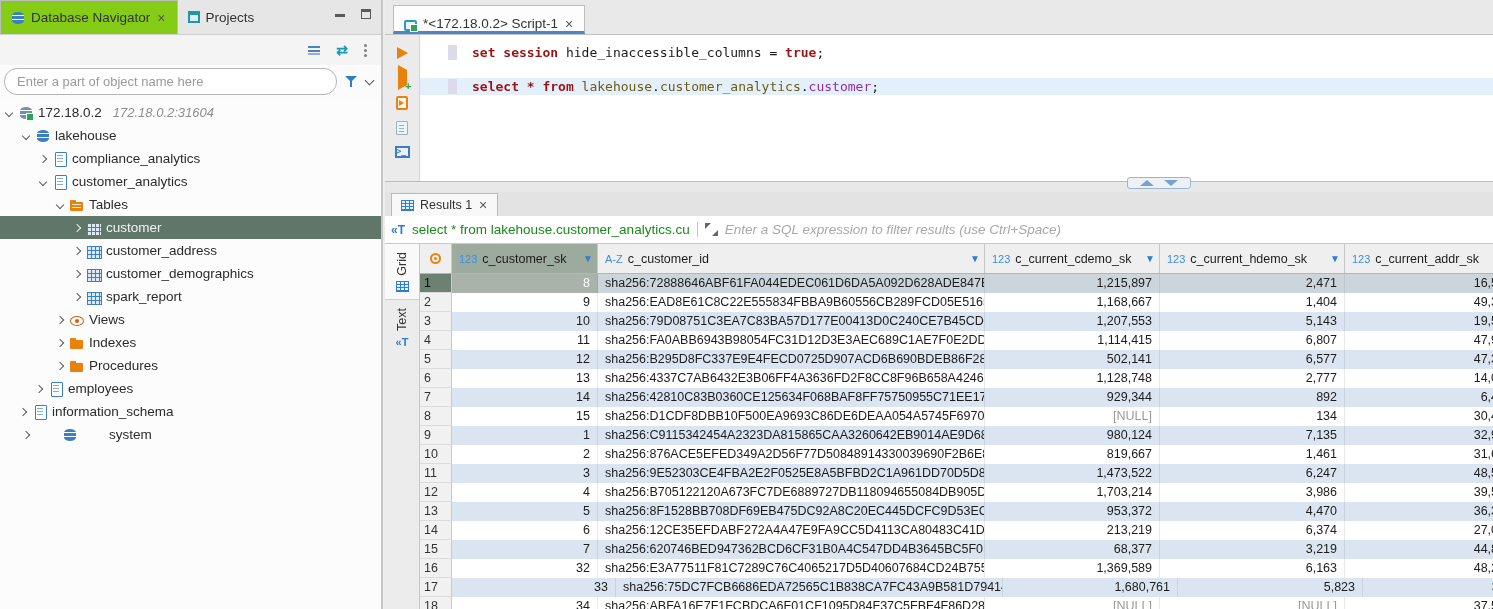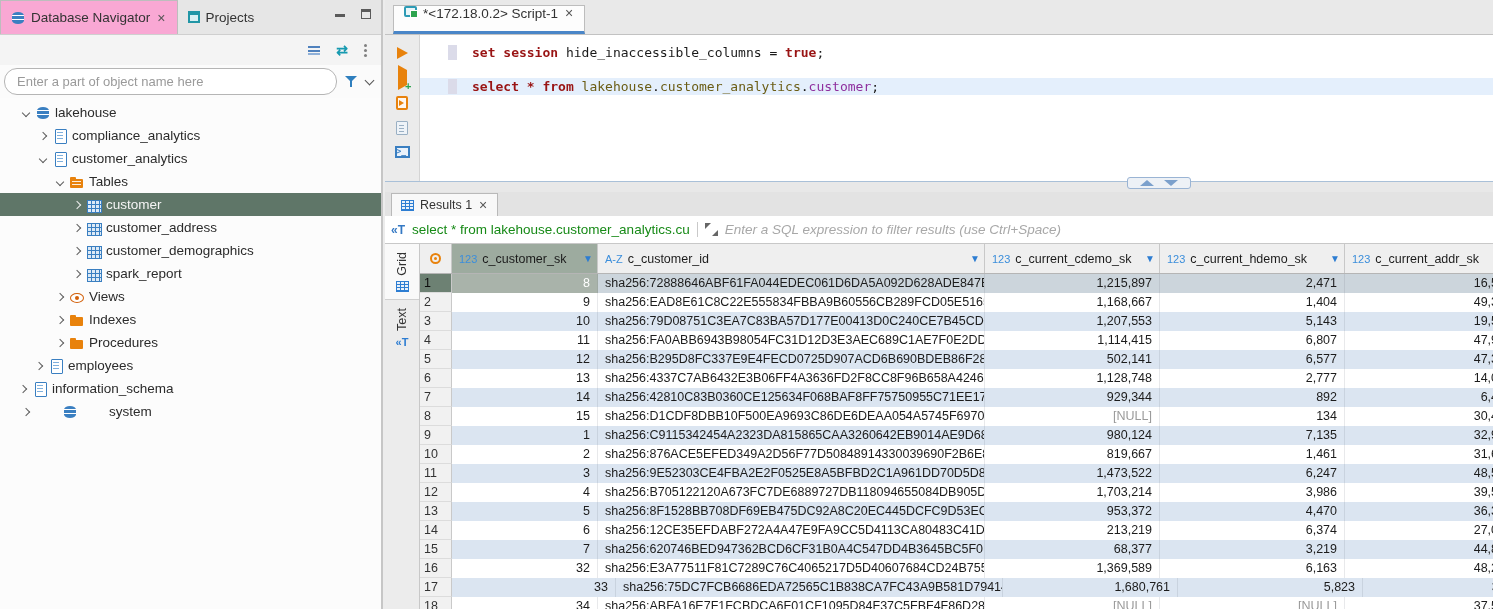--- a/index.html
+++ b/index.html
@@ -4,21 +4,21 @@
 <style>
   * { margin:0; padding:0; box-sizing:border-box; }
   html,body { width:1493px; height:609px; overflow:hidden; }
   body { font-family:"Liberation Sans", sans-serif; font-size:13px; color:#222; background:#ececec; }
   .app { position:relative; width:1493px; height:609px; background:#ececec; overflow:hidden; }
 
   
   .left-panel { position:absolute; left:0; top:0; width:383px; height:609px; background:#fcfcfc; border-right:2px solid #c6c6c6; }
   .nav-tabbar { position:relative; height:35px; background:#e6e6e6; border-bottom:1px solid #cfcfcf; display:flex; align-items:stretch; }
   .nav-tab { display:flex; align-items:center; gap:6px; padding:0 10px; font-size:13.5px; color:#333; }
-  .nav-tab.sel { background:#f9a8d4; border:1px solid #bdbdbd; border-bottom:none; }
+  .nav-tab.sel { background:#84cc16; border:1px solid #bdbdbd; border-bottom:none; }
   .winbtns { position:absolute; right:10px; top:9px; display:flex; gap:16px; align-items:center; }
   .ic-min { width:10px; height:3px; background:#5a5a5a; margin-top:3px; }
   .ic-max { width:10px; height:10px; border:1px solid #5a5a5a; border-top:3px solid #5a5a5a; }
   .nav-toolbar { height:30px; display:flex; justify-content:flex-end; align-items:center; gap:16px; padding-right:14px; background:#f4f4f4; }
   .ic-collapse-all { width:12px; height:9px; background:linear-gradient(to bottom,#4f81bd 0 2px,transparent 2px 4px,#4f81bd 4px 6px,transparent 6px 7px,#8fb0d8 7px 9px); }
   .ic-link { color:#179ab0; font-size:14px; font-weight:bold; line-height:1; }
   .ic-kebab { width:3px; height:3px; border-radius:50%; background:#808080; box-shadow:0 5px 0 #808080, 0 10px 0 #808080; margin-bottom:10px; }
   .nav-filter { height:33px; display:flex; align-items:center; gap:8px; padding:0 8px 0 4px; background:#fbfbfb; }
   .nav-filter input { flex:1; height:27px; border:1px solid #b5b5b5; border-radius:13px; padding:0 12px; font-size:13px; color:#333; background:#fff; outline:none; font-family:"Liberation Sans", sans-serif; }
   .nav-filter input::placeholder { color:#9a9a9a; }
@@ -53,21 +53,21 @@
   .tic-folder-table .grid-lines { position:absolute; left:2px; top:6px; width:9px; height:5px; z-index:1;
       background:repeating-linear-gradient(to bottom,#fff 0 1px,transparent 1px 3px); opacity:.85; }
   .tic-table::before { content:""; position:absolute; left:0; top:2px; width:13px; height:11px; border:1px solid #3a7fc1; background-color:#ddeaf6;
       background-image:repeating-linear-gradient(to right,transparent 0 3px,#3a7fc1 3px 4px),repeating-linear-gradient(to bottom,transparent 0 3px,#3a7fc1 3px 4px); }
   .tic-views::before { content:""; position:absolute; left:0; top:3px; width:12px; height:8px; border:1.5px solid #d2600a; border-radius:50%; background:#fff; }
   .tic-views::after { content:""; position:absolute; left:4.5px; top:6px; width:4px; height:4px; border-radius:50%; background:#d2600a; }
 
   
   .right-panel { position:absolute; left:385px; top:0; width:1108px; height:609px; background:#fff; }
   .ed-tabbar { position:relative; height:35px; background:#e9e9e9; border-bottom:1px solid #c2c2c2; display:flex; align-items:flex-end; }
-  .ed-tab { display:flex; align-items:flex-start; gap:6px; height:29px; margin-left:8px; padding:0 10px; background:#fdfdfd; border:1px solid #bdbdbd; border-bottom:3px solid #4a86c8; font-size:13.5px; color:#333; }
+  .ed-tab { display:flex; align-items:flex-end; gap:6px; height:29px; margin-left:8px; padding:0 10px; background:#fdfdfd; border:1px solid #bdbdbd; border-bottom:3px solid #4a86c8; font-size:13.5px; color:#333; }
   .ic-script { position:relative; width:13px; height:11px; border:2px solid #2e9bb5; border-radius:2px; background:#eaf6f9; }
   .ic-script::after { content:""; position:absolute; right:-3px; bottom:-3px; width:6px; height:6px; background:#2ea44f; border:1px solid #fff; }
   .close-x { color:#555; font-size:14px; line-height:1; padding:0 1px; }
 
   .ed-body { position:absolute; left:0; top:35px; width:1108px; height:146px; background:#fff; }
   .ed-toolbar { position:absolute; left:0; top:0; bottom:0; width:35px; background:#ebebeb; border-right:1px solid #d4d4d4; display:flex; flex-direction:column; align-items:center; gap:11px; padding-top:12px; }
   .ic-play { width:0; height:0; border-left:11px solid #e8820c; border-top:6.5px solid transparent; border-bottom:6.5px solid transparent; }
   .ic-play-new { position:relative; }
   .ic-play-new .ic-play { border-left-width:9px; border-top-width:5.5px; border-bottom-width:5.5px; }
   .ic-play-new::after { content:"+"; position:absolute; right:-5px; bottom:-7px; color:#2ea44f; font-weight:bold; font-size:11px; }
@@ -164,20 +164,28 @@
       <span class="ic-collapse-all"></span>
       <span class="ic-link">⇄</span>
       <span class="ic-kebab"></span>
     </div>
     <div class="nav-filter">
       <input type="text" placeholder="Enter a part of object name here" style="">
       <span class="ic-funnel"></span>
       <span class="ic-chevs"></span>
     </div>
     <div class="tree">
+        <div class="tree-row" style="padding-left: 6px;">
+          <span class="exp expanded"></span>
+          <span class="tic tic-connection">
+            <span class="cyl"></span>
+          </span>
+          <span class="lbl">172.18.0.2</span>
+          <span class="detail">172.18.0.2:31604</span>
+        </div>
         <div class="tree-row" style="padding-left: 23px;">
           <span class="exp expanded"></span>
           <span class="tic tic-database">
             <span class="cyl" style="--c: #3a7fc1;"></span>
           </span>
           <span class="lbl">lakehouse</span>
         </div>
         <div class="tree-row" style="padding-left: 40px;">
           <span class="exp collapsed"></span>
           <span class="tic tic-schema"></span>

